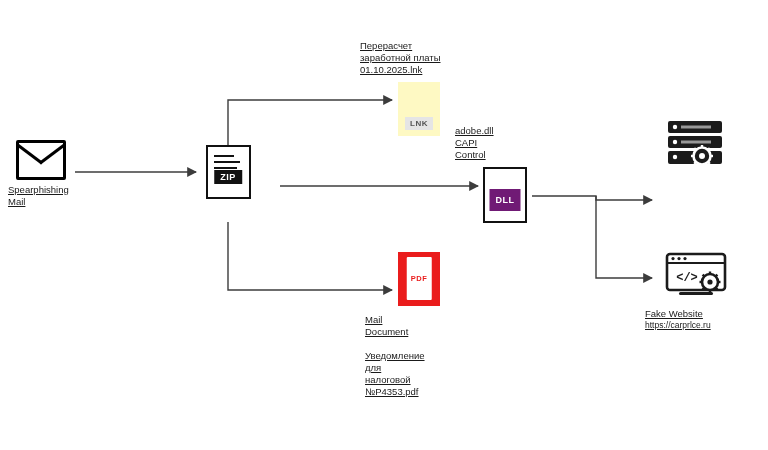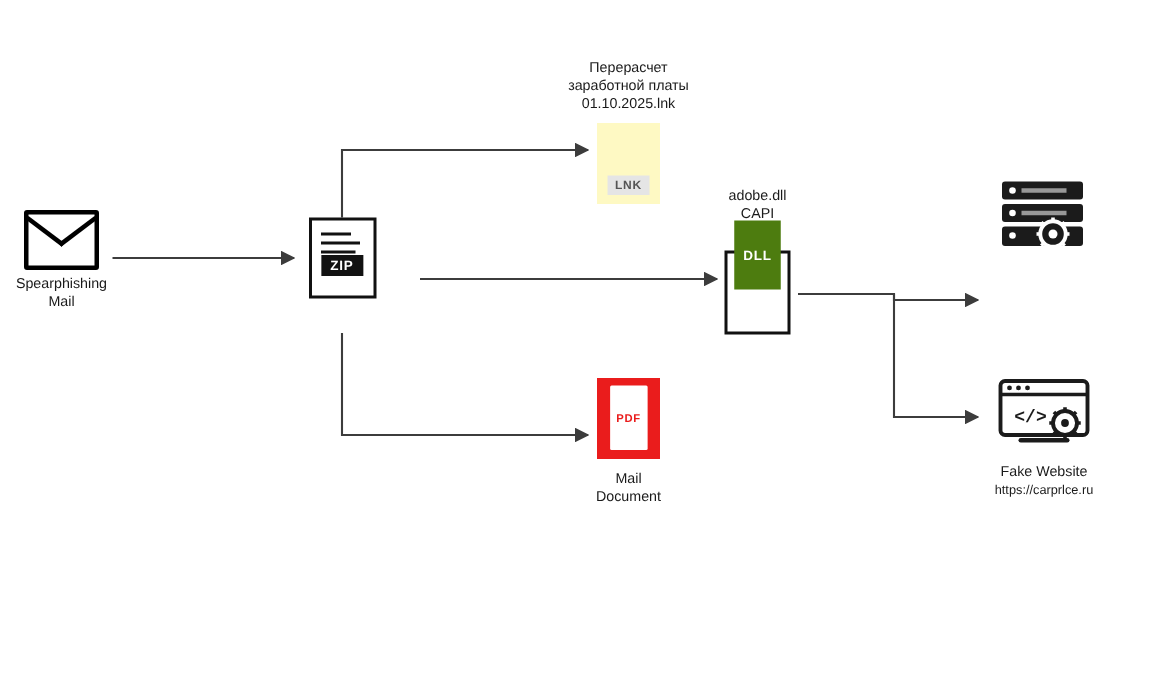--- a/index.html
+++ b/index.html
@@ -23,21 +23,22 @@
   }
   .node {
     position: absolute;
     text-align: center;
   }
   .label {
     font-size: 9.5px;
     line-height: 12px;
     color: #1a1a1a;
     white-space: pre-line;
-    text-align: center;
+    text-align: left;
+    text-decoration: underline;
   }
   .label.small {
     font-size: 8.5px;
     line-height: 11px;
   }
 
   
   .mail-icon {
     width: 50px;
     height: 40px;
@@ -120,24 +121,24 @@
   }
 
   
   .dll-page {
     width: 44px;
     height: 56px;
     border: 2.5px solid #111111;
     background: #ffffff;
   }
   .dll-tag {
-    background: #4d7c0f;
+    background: #701a75;
     font-size: 9px;
-    padding: 18px 6px;
-    bottom: 28px;
+    padding: 6px 6px;
+    bottom: 10px;
   }
 
   
   .pdf-page {
     width: 42px;
     height: 54px;
     background: #ea1c1c;
   }
   .pdf-tag {
     background: #ffffff;
@@ -234,20 +235,24 @@
   </div>
 </div>
 
 <div class="node" style="left:365px; top:252px; width:108px;">
   <div class="filepage pdf-page">
     <div class="tag pdf-tag">PDF</div>
     <div class="pdf-glyph">A</div>
   </div>
   <div class="label caption" style="margin-top:8px;">Mail
 Document</div>
+  <div class="label" style="margin-top:12px;">Уведомление
+для
+налоговой
+№Р4353.pdf</div>
 </div>
 
 <div class="node" style="left:645px; top:112px; width:100px;">
   <svg class="server-icon" viewBox="0 0 58 46" xmlns="http://www.w3.org/2000/svg" style="margin-top:8px;">
     <rect x="2" y="1" width="54" height="12" rx="2" fill="#1b1b1b"></rect>
     <circle cx="9" cy="7" r="2.2" fill="#ffffff"></circle>
     <rect x="15" y="5.5" width="30" height="3" fill="#ffffff" opacity="0.55"></rect>
     <rect x="2" y="16" width="54" height="12" rx="2" fill="#1b1b1b"></rect>
     <circle cx="9" cy="22" r="2.2" fill="#ffffff"></circle>
     <rect x="15" y="20.5" width="30" height="3" fill="#ffffff" opacity="0.55"></rect>

